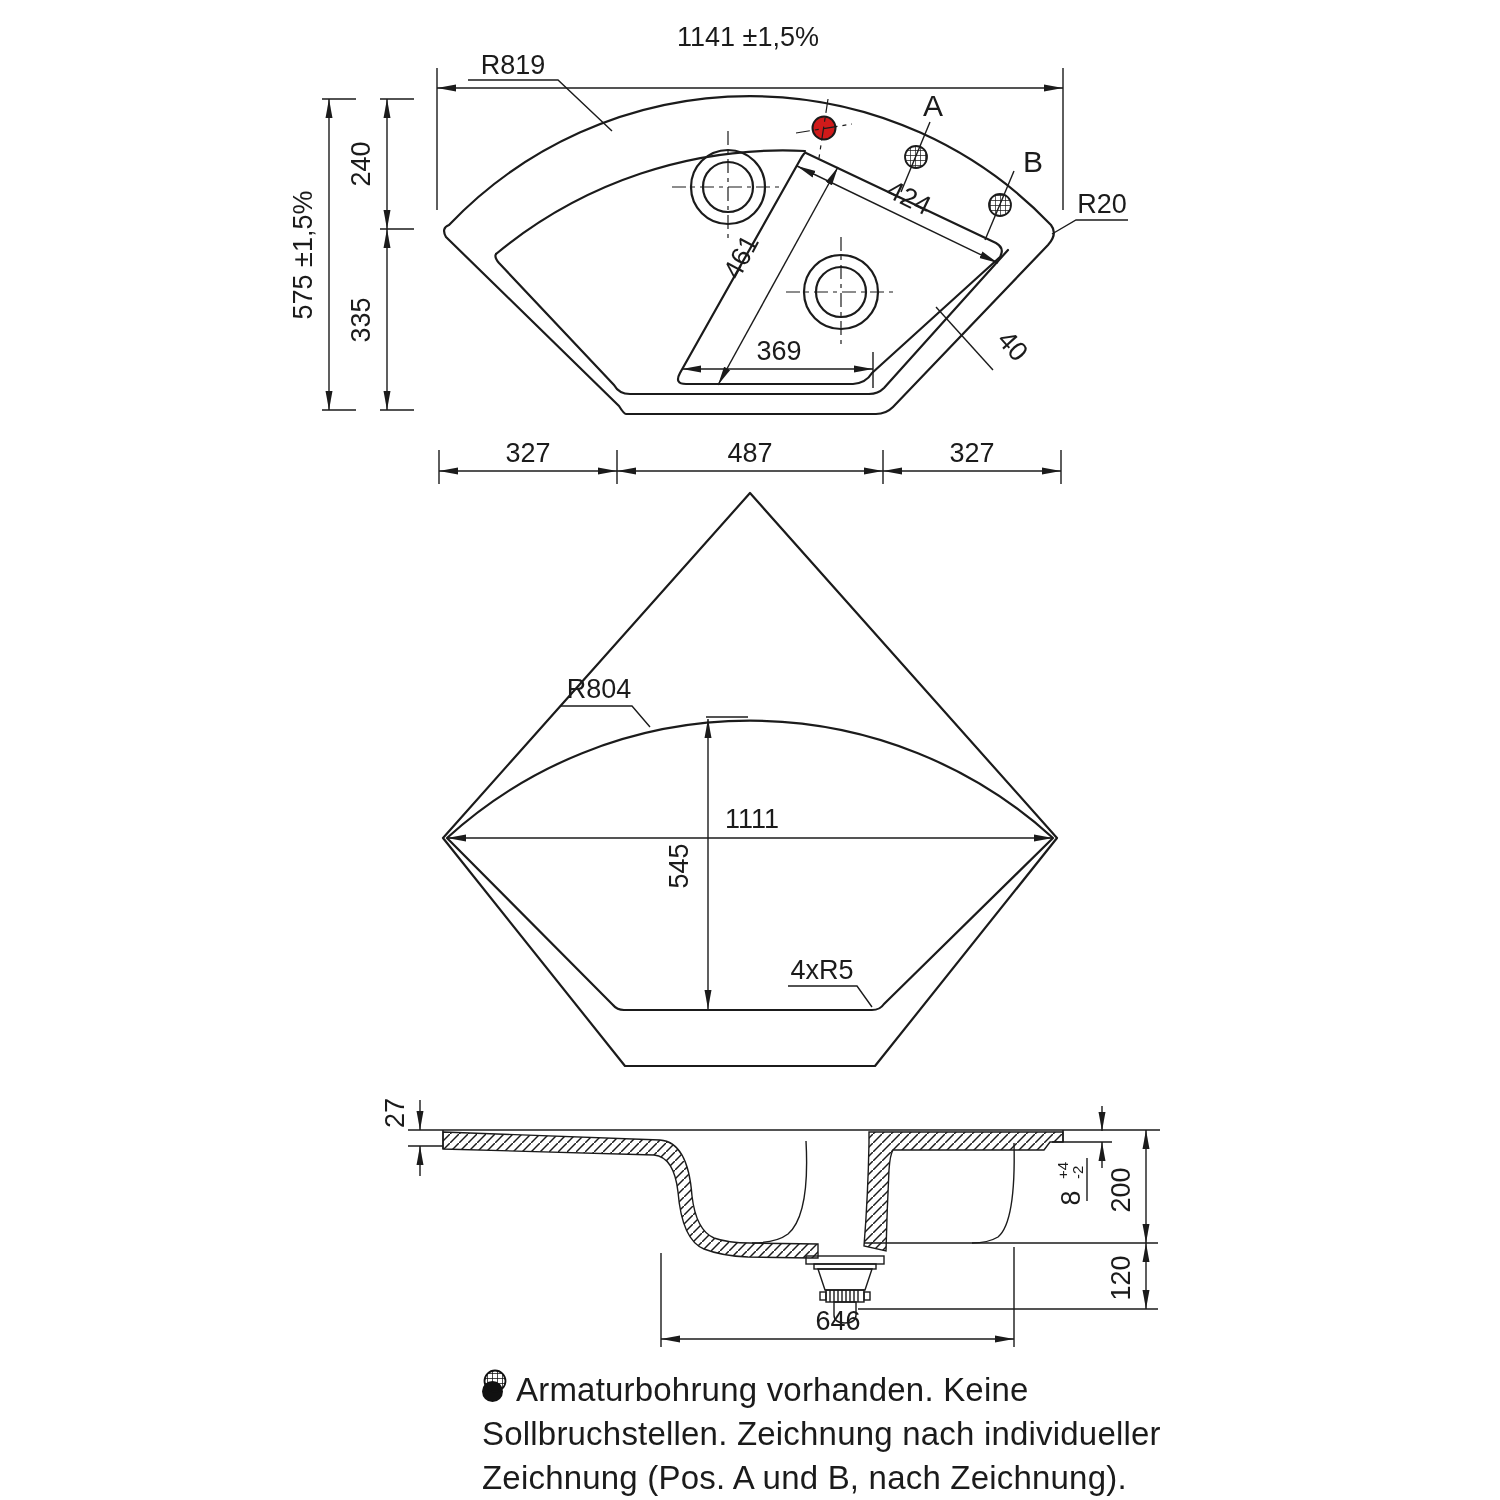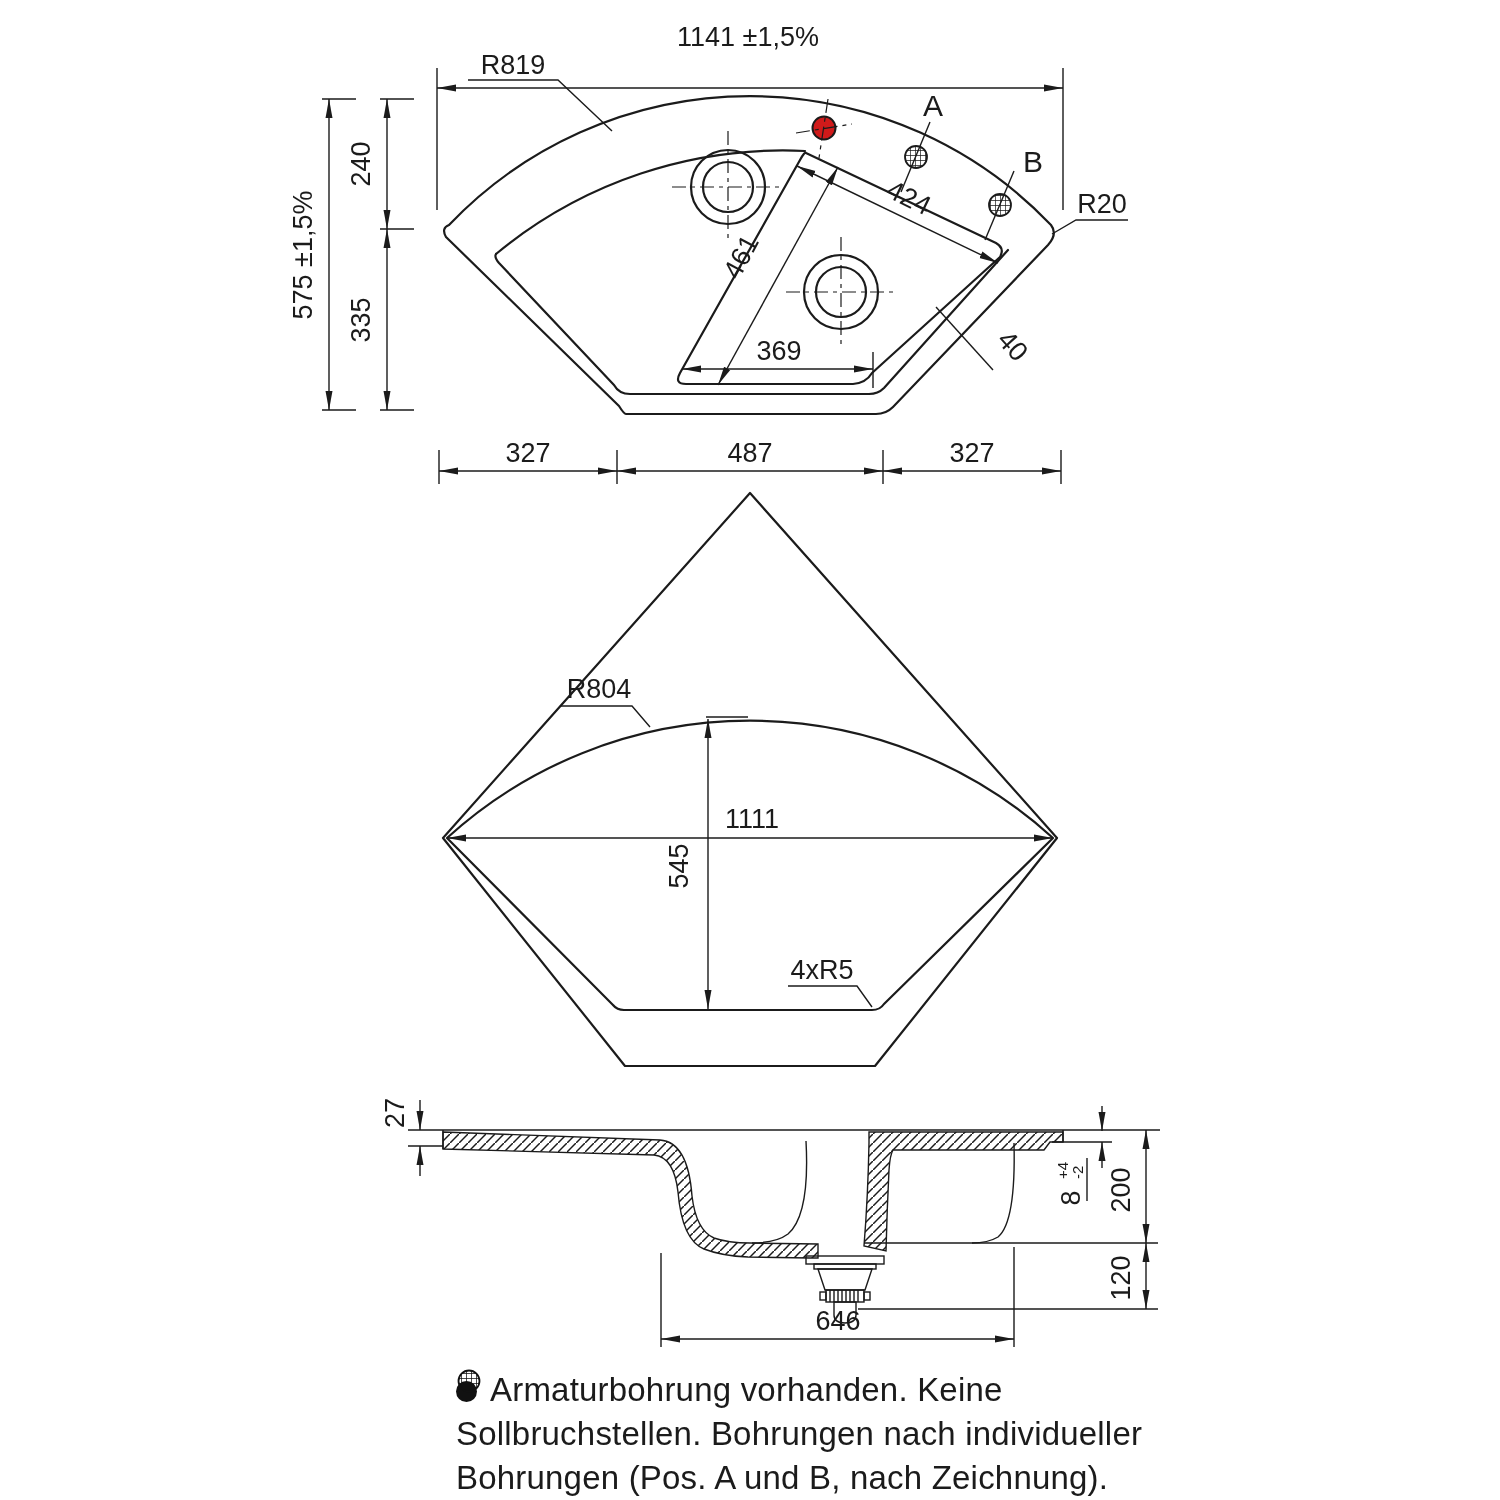--- a/index.html
+++ b/index.html
@@ -8,21 +8,21 @@
   svg{position:absolute;left:0;top:0;}
   .obj{fill:none;stroke:#1b1b1b;stroke-width:2.2;stroke-linejoin:round;stroke-linecap:round;}
   .thin{fill:none;stroke:#1b1b1b;stroke-width:1.4;}
   .dim{fill:none;stroke:#1b1b1b;stroke-width:1.4;}
   .cl{fill:none;stroke:#1b1b1b;stroke-width:1.2;stroke-dasharray:14 5 4 5;}
   .hatched{fill:url(#hatch);stroke:#1b1b1b;stroke-width:1.4;}
   text{fill:#1b1b1b;}
   .dt{font-size:27px;text-anchor:middle;}
   .lbl{font-size:30px;text-anchor:middle;}
   .tol{font-size:15px;text-anchor:start;}
-  #note{position:absolute;left:456px;top:1368px;width:790px;font-size:33px;
+  #note{position:absolute;left:482px;top:1368px;width:790px;font-size:33px;
         line-height:44px;letter-spacing:.2px;white-space:nowrap;}
   .bullet{display:inline-block;width:21px;height:21px;border-radius:50%;
           background:#111;margin-right:13px;vertical-align:-1px;}
   .gridsym{vertical-align:-4px;margin-right:4px;}
 </style>
 </head>
 <body>
 
 <div id="stage">
 
@@ -230,24 +230,24 @@
       <text class="dt" x="838" y="1330">646</text>
     </g>
   </g>
 </svg>
 
 <div id="note">
   <div>
     <span class="bullet"></span><span>Armaturbohrung vorhanden. Keine</span>
   </div>
   <div>
-    <span>Sollbruchstellen. Bohrungen nach individueller</span>
+    <span>Sollbruchstellen. Zeichnung nach individueller</span>
   </div>
   <div>
-    <span>Bohrungen (</span><svg class="gridsym" width="26" height="26" viewBox="0 0 26 26">
+    <span>Zeichnung (</span><svg class="gridsym" width="26" height="26" viewBox="0 0 26 26">
           <defs>
             <pattern id="gridN" patternUnits="userSpaceOnUse" width="5" height="5">
               <path d="M0,0 L0,5 M0,0 L5,0" stroke="#111" stroke-width="1.5"></path>
             </pattern>
           </defs>
           <circle cx="13" cy="13" r="10.5" fill="url(#gridN)" stroke="#111" stroke-width="1.8"></circle>
         </svg><span>Pos. A und B, nach Zeichnung).</span>
   </div>
 </div>
 

